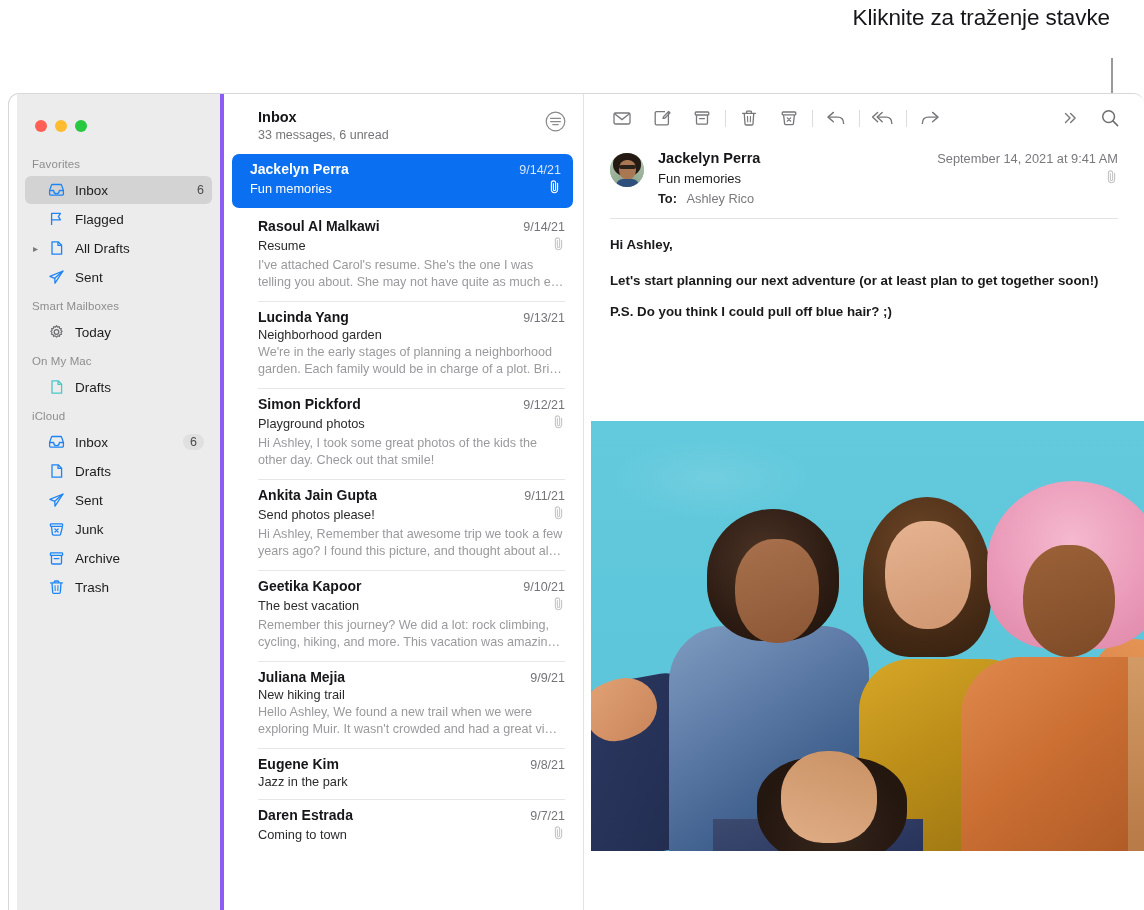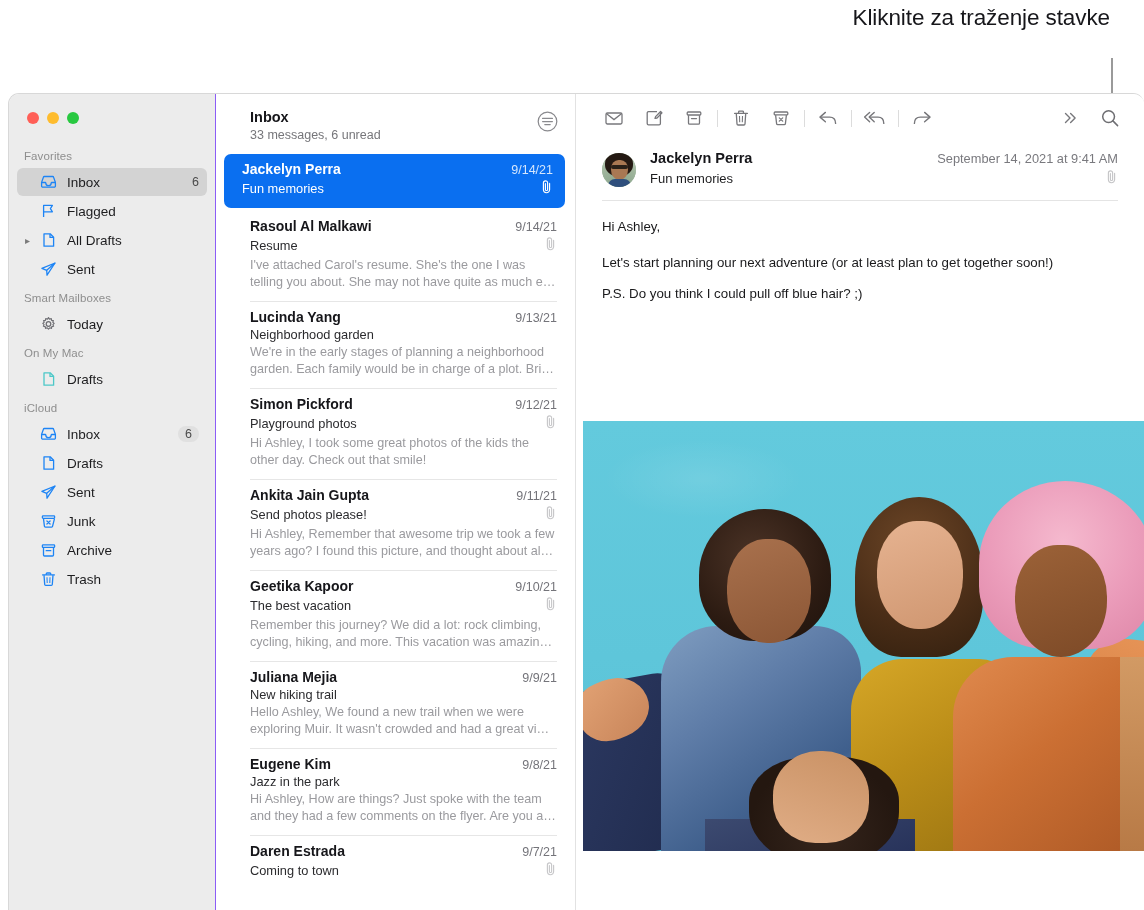--- a/index.html
+++ b/index.html
@@ -41,24 +41,25 @@
     border-radius: 11px 11px 0 0;
     overflow: hidden;
     display: flex;
   }
 
   
   #sidebar {
     width: 207px;
     flex: 0 0 207px;
     background: #ececec;
-    border-right: 1px solid #8b5cf6;
-    padding-top: 0;
+    border-right: 4px solid #8b5cf6;
+    padding-top: 8px;
     height: 100%;
     position: relative;
+    margin-left: 8px;
   }
   #traffic {
     display: flex; gap: 8px;
     padding: 18px 0 0 18px;
     height: 48px;
   }
   .light { width: 12px; height: 12px; border-radius: 50%; }
   .light.r { background: #ff5f57; }
   .light.y { background: #febc2e; }
   .light.g { background: #28c840; }
@@ -185,21 +186,21 @@
   #mh-date { font-size: 12.8px; color: #79797e; white-space: nowrap; }
   #mh-row2 { display: flex; align-items: center; margin-top: 3px; }
   #mh-subject { font-size: 13px; color: #1d1d1f; flex: 1 1 auto; }
   #mh-clip { width: 13px; opacity: .5; }
   #mh-row3 { margin-top: 3px; font-size: 12.8px; }
   #mh-to-label { color: #1d1d1f; font-weight: bold; }
   #mh-to-value { color: #79797e; margin-left: 6px; }
   #mh-divider { margin: 12px 26px 0 26px; height: 1px; background: #e4e4e4; }
 
   #mail-body { padding: 16px 26px 0 26px; }
-  #mail-body p { font-size: 13.3px; color: #1a1a1c; line-height: 19px; margin-bottom: 12px; }
+  #mail-body p { font-size: 13.3px; color: #1a1a1c; line-height: 19px; margin-bottom: 12px; font-weight: bold; }
   #mail-body p.gap { margin-bottom: 17px; }
 
   
   #photo {
     position: absolute;
     left: 7px; top: 327px;
     width: 561px; height: 430px;
     background: linear-gradient(180deg,#63cadd 0%, #5ec6da 55%, #59c0d6 100%);
     overflow: hidden;
   }
@@ -493,21 +494,20 @@
           <div class="msg-prev">Hello Ashley, We found a new trail when we were exploring Muir. It wasn't crowded and had a great vi…</div>
         </div>
         <div class="msg">
           <div class="msg-top">
             <div class="msg-from">Eugene Kim</div>
             <div class="msg-date">9/8/21</div>
           </div>
           <div class="msg-mid">
             <div class="msg-subj">Jazz in the park</div>
           </div>
-          <div class="msg-prev">Hi Ashley, How are things? Just spoke with the team and they had a few comments on the flyer. Are you a…</div>
         </div>
         <div class="msg">
           <div class="msg-top">
             <div class="msg-from">Daren Estrada</div>
             <div class="msg-date">9/7/21</div>
           </div>
           <div class="msg-mid">
             <div class="msg-subj">Coming to town</div>
             <div class="msg-clip"><svg width="13" height="15" viewBox="0 0 13 15">
                 <path d="M9.6 4.4 V10.6 a3.1 3.1 0 0 1 -6.2 0 V3.9 a2.1 2.1 0 0 1 4.2 0 V10.4 a1.1 1.1 0 0 1 -2.2 0 V4.6" fill="none" stroke="#9a9a9e" stroke-width="1.15" stroke-linecap="round"></path>
@@ -607,20 +607,24 @@
           <div id="mh-date">September 14, 2021 at 9:41 AM</div>
         </div>
         <div id="mh-row2">
           <div id="mh-subject">Fun memories</div>
           <div id="mh-clip">
             <svg width="13" height="15" viewBox="0 0 13 15">
               <path d="M9.6 4.4 V10.6 a3.1 3.1 0 0 1 -6.2 0 V3.9 a2.1 2.1 0 0 1 4.2 0 V10.4 a1.1 1.1 0 0 1 -2.2 0 V4.6" fill="none" stroke="#8c8c90" stroke-width="1.15" stroke-linecap="round"></path>
             </svg>
           </div>
         </div>
+        <div id="mh-row3">
+          <span id="mh-to-label">To:</span>
+          <span id="mh-to-value">Ashley Rico</span>
+        </div>
       </div>
     </div>
     <div id="mh-divider"></div>
 
     <div id="mail-body">
         <p class="gap">Hi Ashley,</p>
         <p>Let's start planning our next adventure (or at least plan to get together soon!)</p>
         <p>P.S. Do you think I could pull off blue hair? ;)</p>
       </div>
 

